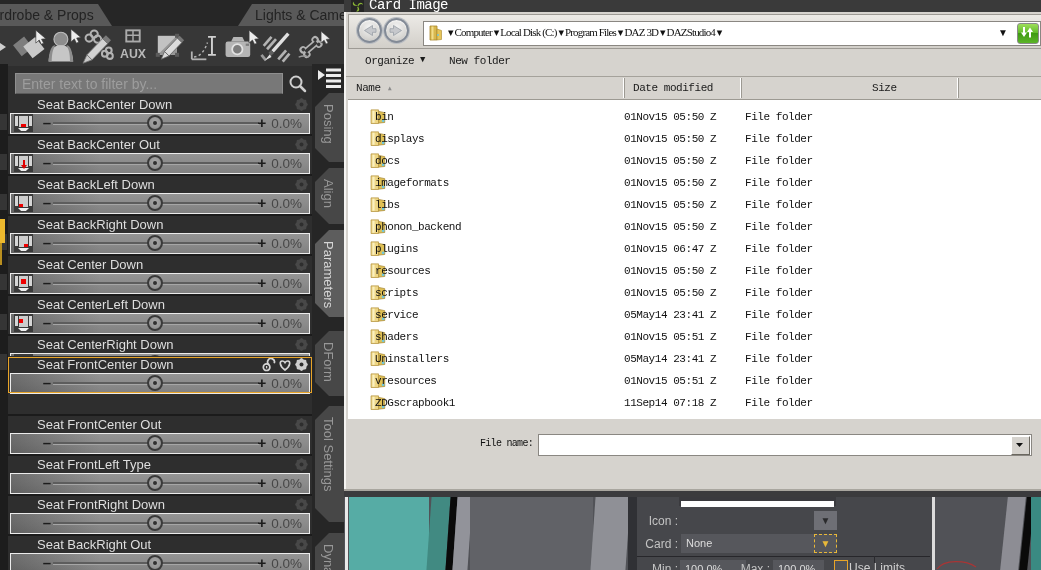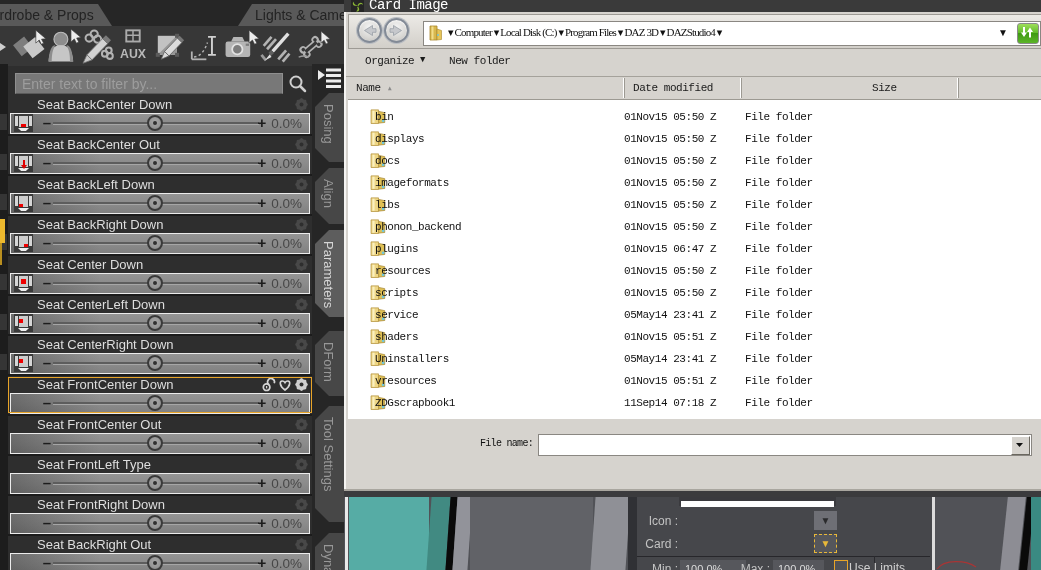--- a/index.html
+++ b/index.html
@@ -380,21 +380,21 @@
             </div>
           </div>
           <div class="minus">–</div>
           <div class="track"></div>
           <div class="thumb"></div>
           <div class="plus">+</div>
           <div class="pval">0.0%</div>
         </div>
       </div>
       <div class="gapline" style="top:374px"></div>
-      <div class="prow" style="top:376px">
+      <div class="prow" style="top:356px">
         <div class="ttl">Seat FrontCenter Down</div>
         <svg class="abs" style="right:36px;top:2px" width="14" height="14" viewBox="0 0 14 14">
           <circle cx="4.6" cy="9.2" r="3.3" fill="none" stroke="#d5d5d5" stroke-width="1.7"></circle>
           <line x1="4.6" y1="8" x2="4.6" y2="10.4" stroke="#d5d5d5" stroke-width="1.3"></line>
           <path d="M7.2 6.8 A3.4 3.4 0 1 1 12.2 5.2" fill="none" stroke="#d5d5d5" stroke-width="1.7"></path>
         </svg>
         <svg class="abs" style="right:20px;top:2px" width="14" height="14" viewBox="0 0 14 14">
           <path d="M7 12 C1 7.5 1.5 3 4.2 3 C6 3 7 4.6 7 4.6 C7 4.6 8 3 9.8 3 C12.5 3 13 7.5 7 12 Z" fill="none" stroke="#d5d5d5" stroke-width="1.7"></path>
         </svg>
         <svg class="gear" viewBox="-8 -8 16 16">
@@ -737,20 +737,21 @@
     <div class="vband" style="left:111px;width:15px;background:#92939a;transform:skewX(-4deg);"></div>
     <div class="vband" style="left:126px;width:123px;background:#616267;"></div>
     <div class="vband" style="left:249px;width:35px;background:#8f9096;transform:skewX(-4deg);"></div>
     <div class="vband" style="left:284px;width:9px;background:#303135;"></div>
     <div id="ppanel">
       <div style="position:absolute;left:42px;top:0px;width:157px;height:9px;background:#3a3a3e;"></div>
       <div style="position:absolute;left:44px;top:4px;width:153px;height:6px;background:#fff;"></div>
       <div class="plabel" style="left:0px;top:17px;width:41px;">Icon :</div>
       <div class="pbtn" style="left:177px;top:14px;">▼</div>
       <div class="plabel" style="left:0px;top:40px;width:41px;">Card :</div>
+      <div class="pfield" style="left:44px;top:37px;width:133px;height:19px;">None</div>
       <div class="pbtn" style="left:177px;top:37px;background:#55565b;color:#e8b839;border:1px dashed #e8b839;box-sizing:border-box;line-height:17px;">▼</div>
       <div style="position:absolute;left:0px;top:59px;width:293px;height:1px;background:#27272b;"></div>
         <div style="position:absolute;left:237px;top:59px;width:1px;height:14px;background:#2a2a2e;"></div>
       <div class="plabel" style="left:0px;top:65px;width:41px;">Min :</div>
       <div class="pfield" style="left:43px;top:63px;width:61px;height:10px;overflow:hidden;">100.0%</div>
       <div class="plabel" style="left:92px;top:65px;width:41px;">Max :</div>
       <div class="pfield" style="left:136px;top:63px;width:46px;height:10px;overflow:hidden;">100.0%</div>
       <div style="position:absolute;left:197px;top:63px;width:12px;height:10px;border:1px solid #e8a428;background:#515257;"></div>
       <div class="plabel" style="left:212px;top:64px;width:70px;text-align:left;color:#d0d0d0;">Use Limits</div>
     </div>

